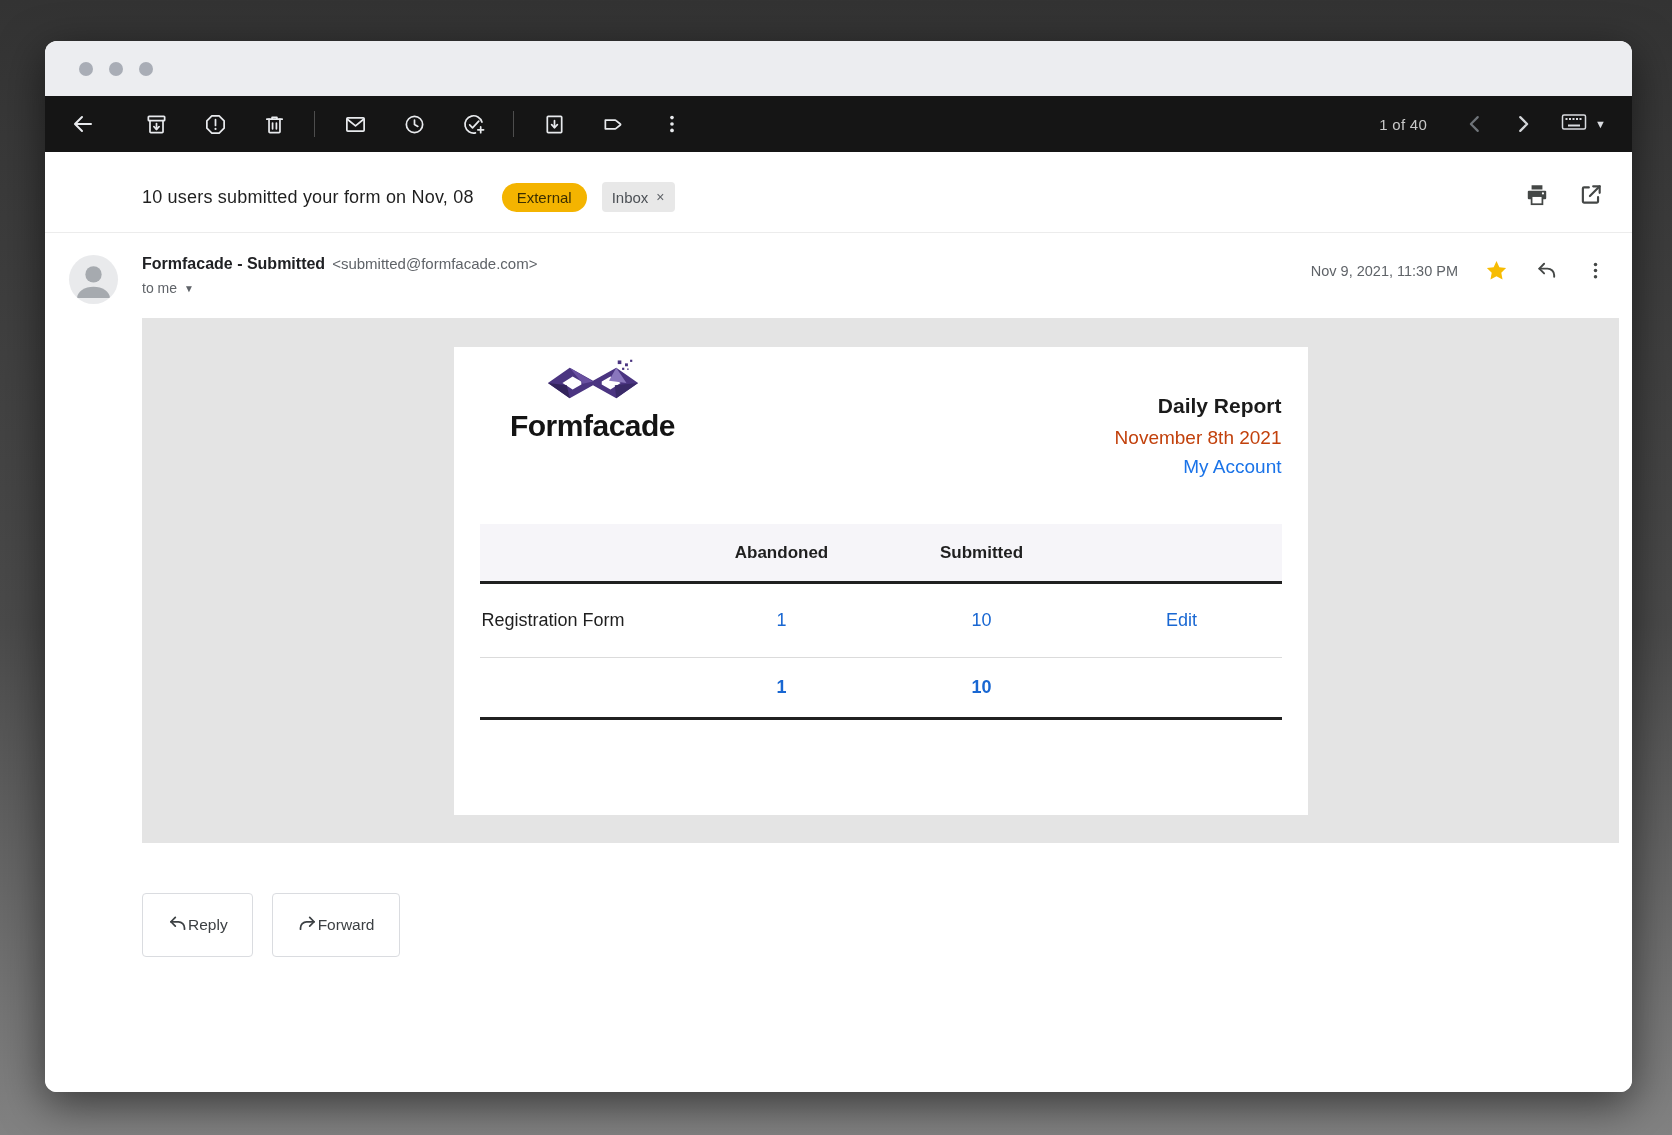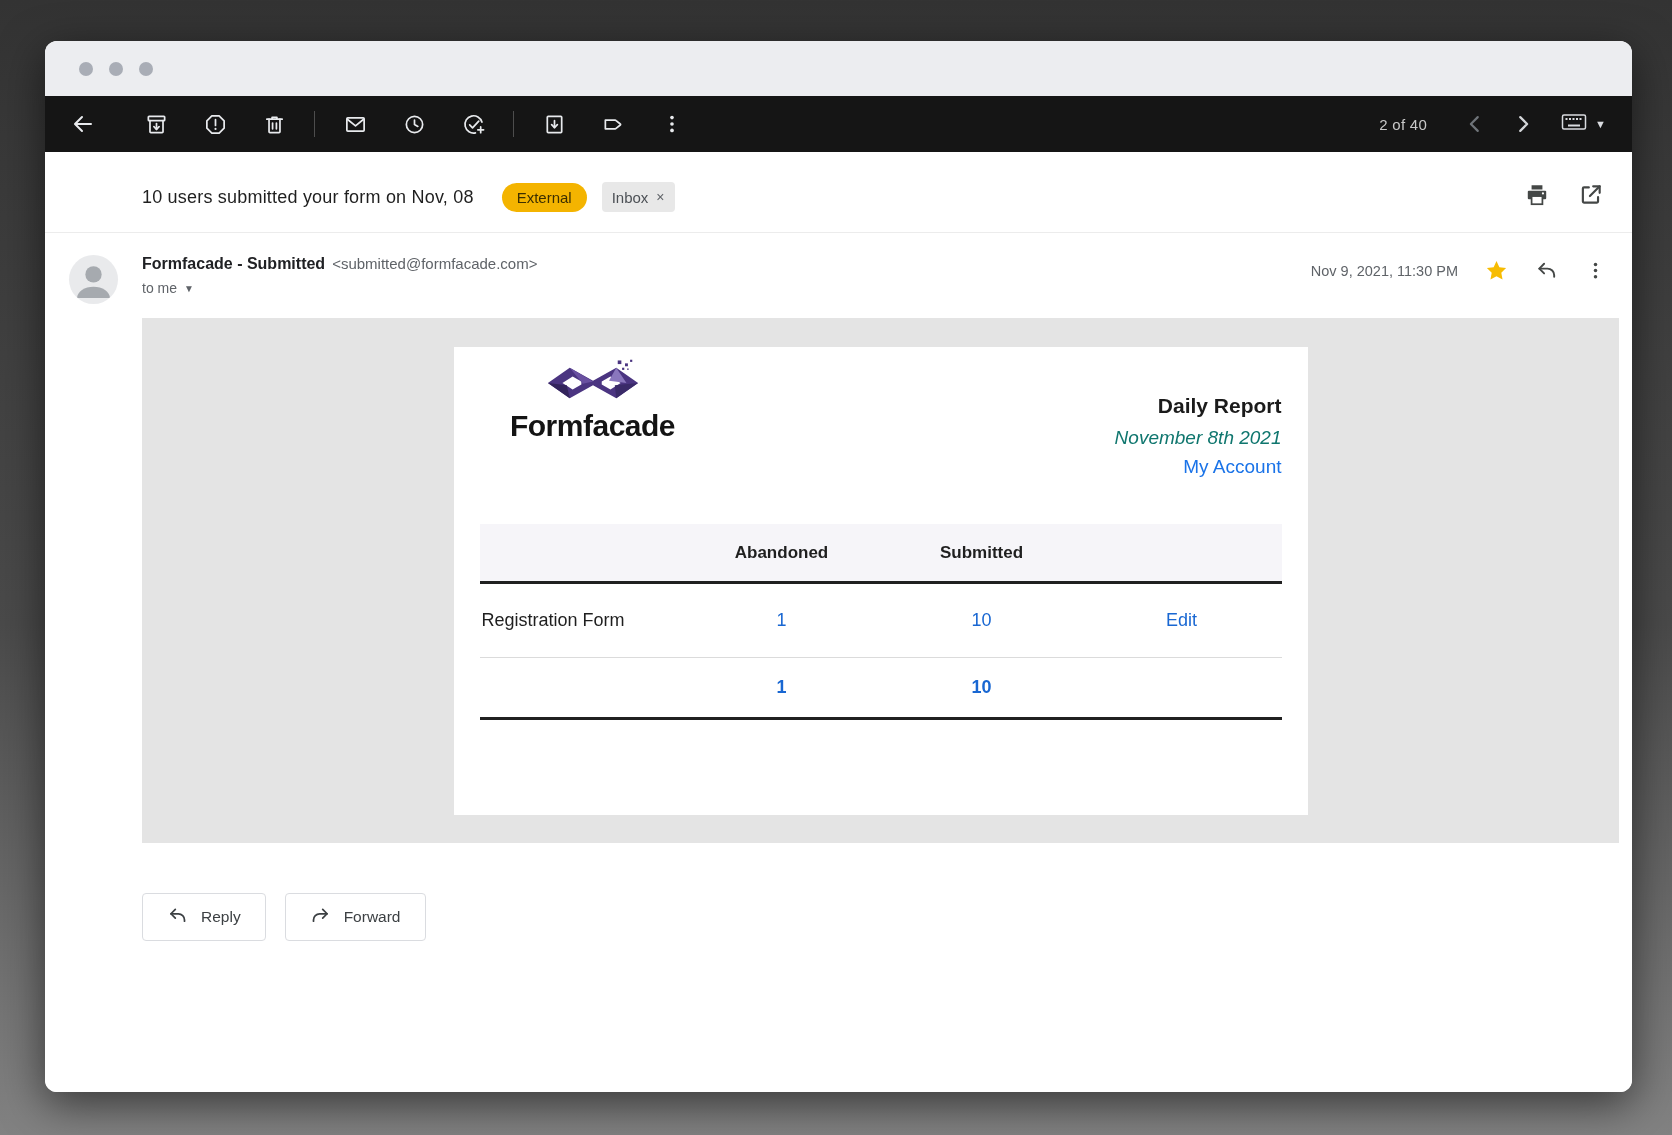--- a/index.html
+++ b/index.html
@@ -60,37 +60,37 @@
   
   .email-body { margin:0 13px 0 97px; height:525px; background:#e4e4e4;
     display:flex; justify-content:center; }
   .card { width:854px; height:468px; margin-top:29px; background:#fff; padding:0 26px; }
   .card-header { display:flex; justify-content:space-between; padding-top:12px; }
   .logo-block { margin-left:25px; width:176px; text-align:center; }
   .logo-block svg { display:block; margin:0 auto; }
   .brand-word { font-size:30px; font-weight:bold; color:#141414; letter-spacing:-.5px; margin-top:2px; }
   .report-block { text-align:right; padding-top:35px; }
   .report-title { font-size:21px; font-weight:bold; color:#1b1b1b; }
-  .report-date { font-size:19px; color:#0f766e; margin-top:9px;font-style:italic; }
+  .report-date { font-size:19px; color:#c2410c; margin-top:9px; }
   .report-account { font-size:19px; color:#1a73e8; margin-top:7px; cursor:pointer; }
   .report-table { margin-top:46px; }
   .t-grid { display:grid; grid-template-columns:1fr 200px 200px 200px; align-items:center; }
   .t-head { height:60px; background:#f6f5f9; border-bottom:3px solid #202020;
     font-weight:bold; font-size:17px; color:#1f1f1f; }
   .t-row { height:74px; border-bottom:1px solid #dbdbdb; font-size:18px; color:#1f1f1f; }
   .t-total { height:62px; border-bottom:3px solid #202020; font-size:18px; font-weight:bold; }
   .t-center { text-align:center; }
   .t-link { color:#1967d2; cursor:pointer; }
   .t-name { padding-left:2px; }
   .card-footer { text-align:center; padding-top:29px; font-size:16.5px; color:#9e9e9e; }
   .f-link { color:#1a73e8; cursor:pointer; }
   
   .actions-row { margin:50px 0 0 97px; display:flex; gap:19px; }
-  .action-btn { display:flex; align-items:center; gap:13px; border:1px solid #dadce0;
-    border-radius:4px; height:48px; padding:0 24px; background:#fff;
+  .action-btn { display:flex; align-items:center; border:1px solid #dadce0;
+    border-radius:4px; height:64px; padding:0 24px; background:#fff;
     font-size:15.5px; font-weight:500; color:#3c4043; cursor:pointer; }
 </style>
 </head>
 <body>
 
 <div class="window">
 
   <div class="titlebar">
     <span class="dot"></span>
     <span class="dot"></span>
@@ -163,21 +163,21 @@
         </svg>
     </span>
     <span class="tbtn">
       <svg width="22" height="22" viewBox="0 0 24 24" fill="#e8eaed">
           <circle cx="12" cy="5" r="2"></circle>
           <circle cx="12" cy="12" r="2"></circle>
           <circle cx="12" cy="19" r="2"></circle>
         </svg>
     </span>
     <div class="toolbar-right">
-      <span class="pagination">2 of 40</span>
+      <span class="pagination">1 of 40</span>
       <span class="tbtn">
         <svg width="22" height="22" viewBox="0 0 24 24" fill="none" stroke="#6f7479" stroke-width="2.4" stroke-linecap="round" stroke-linejoin="round">
             <path d="M15 4.5 7.5 12 15 19.5"></path>
           </svg>
       </span>
       <span class="tbtn">
         <svg width="22" height="22" viewBox="0 0 24 24" fill="none" stroke="#d3d5d8" stroke-width="2.4" stroke-linecap="round" stroke-linejoin="round">
             <path d="M9 4.5 16.5 12 9 19.5"></path>
           </svg>
       </span>

